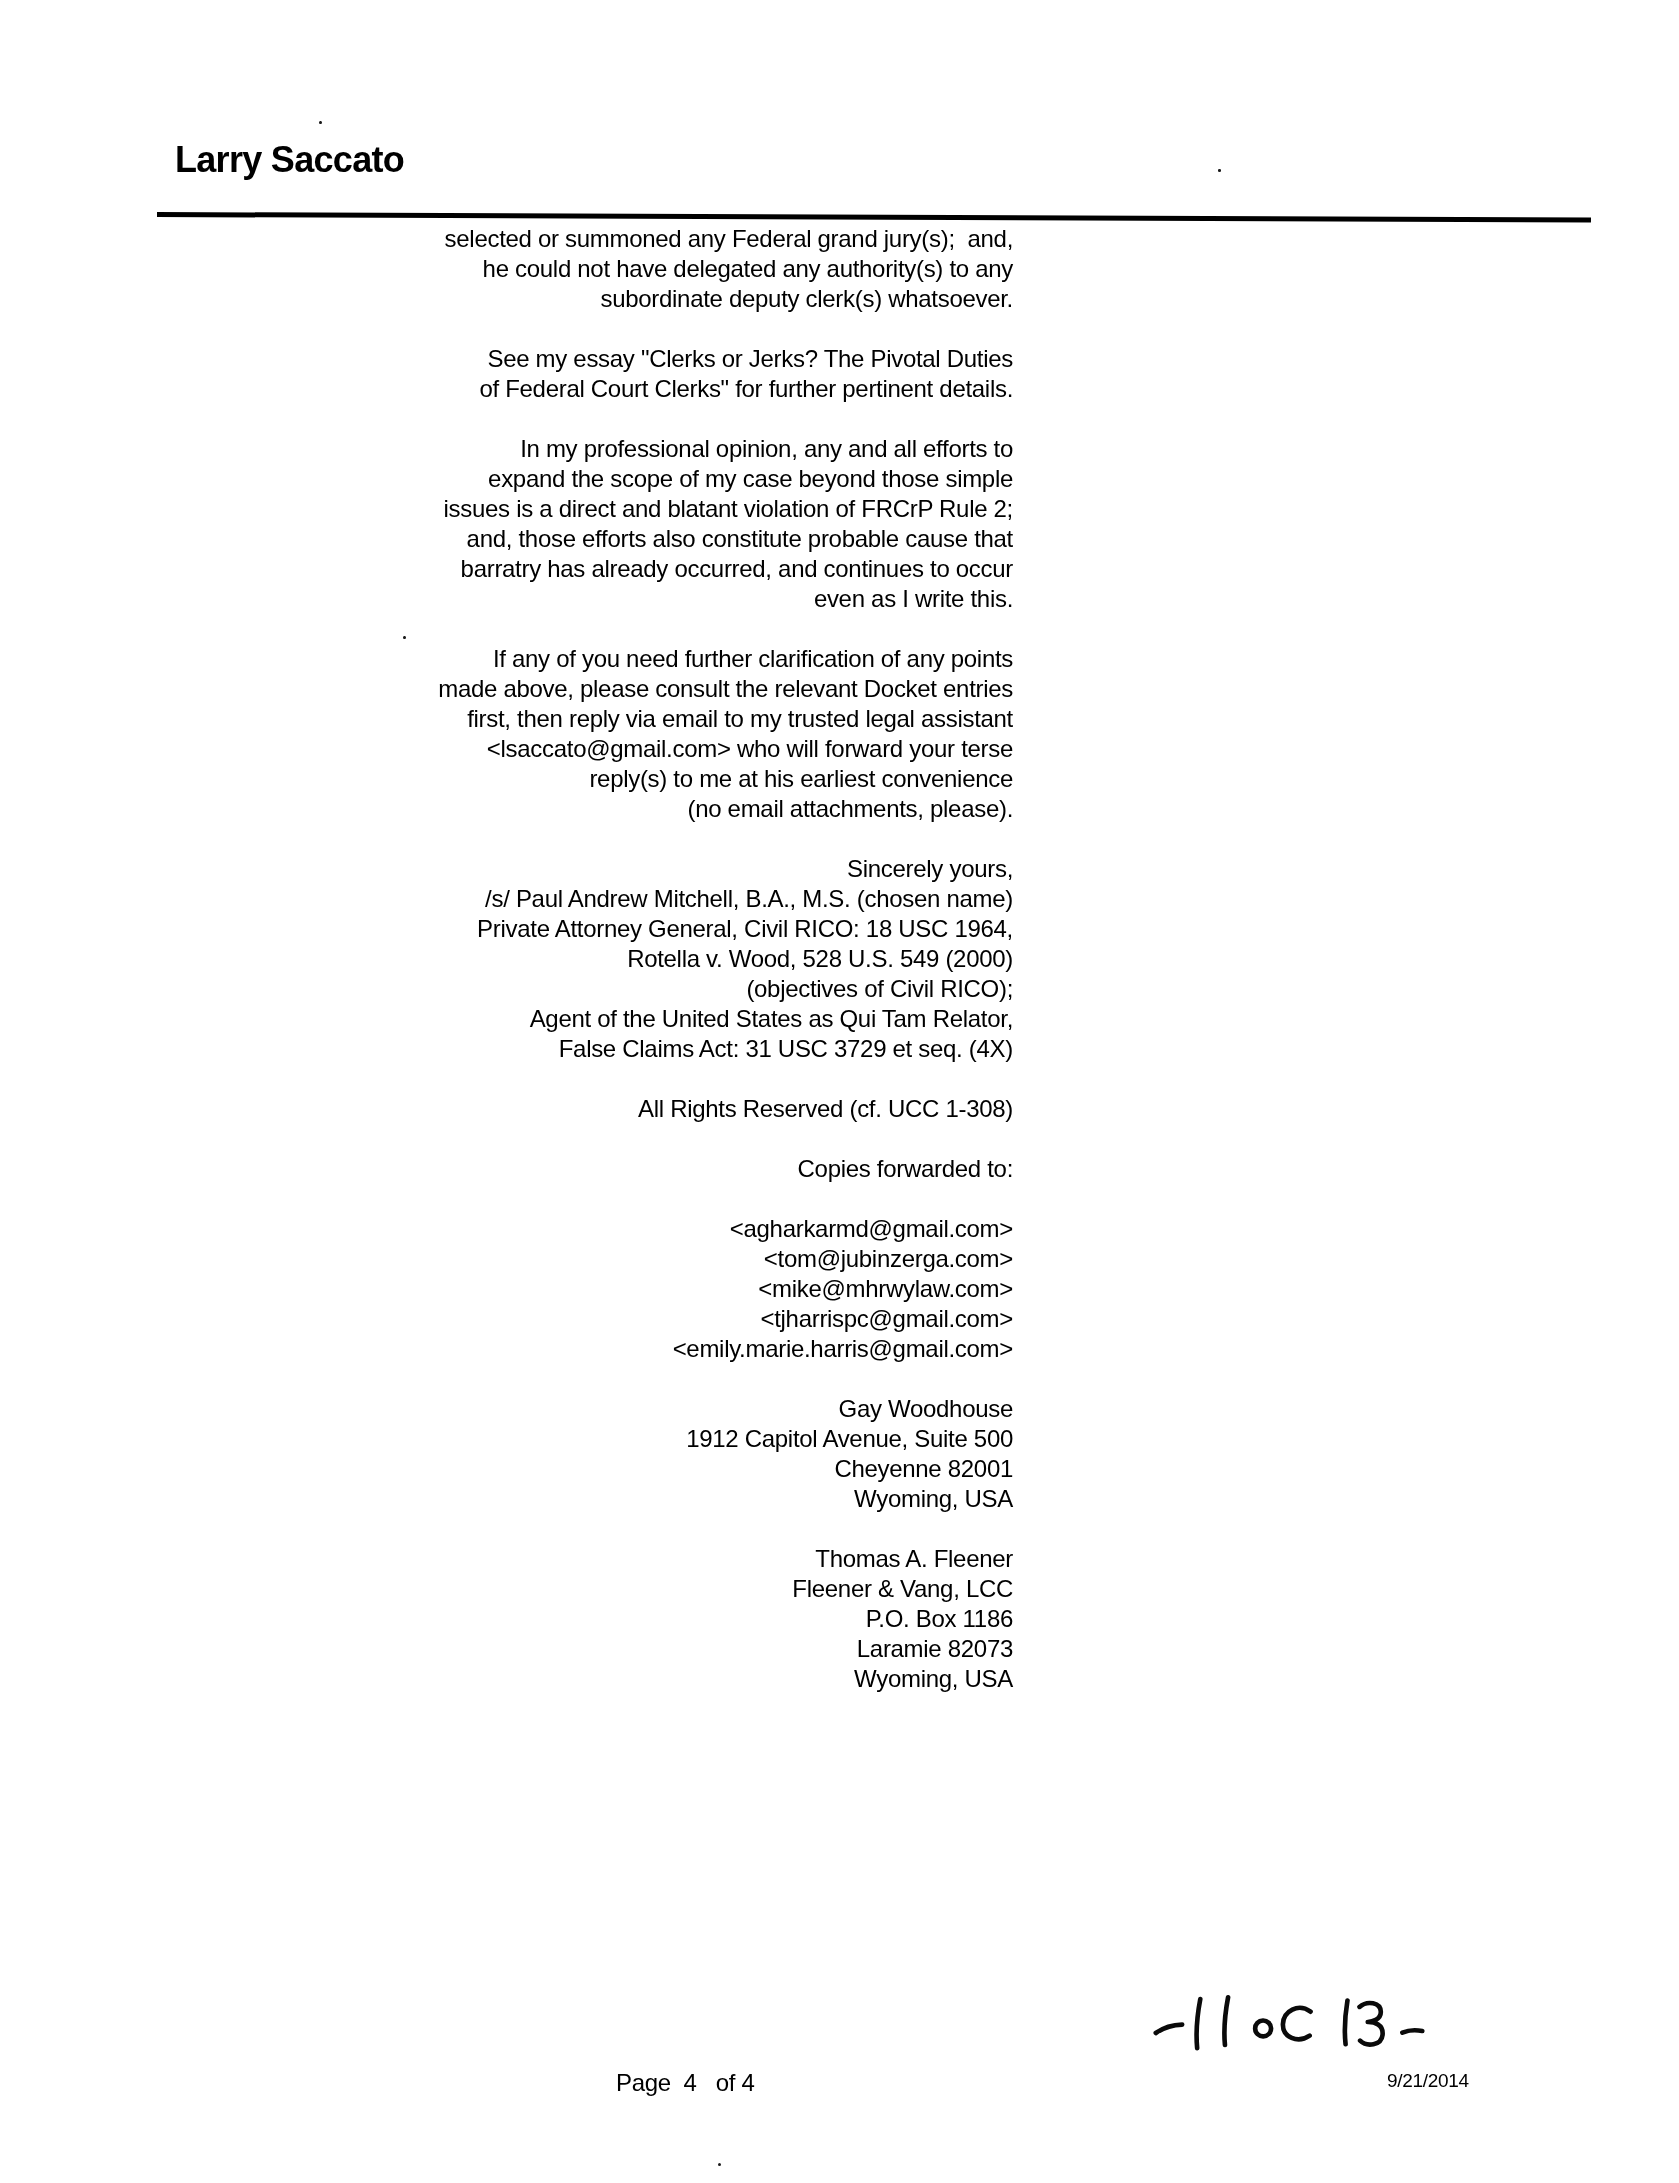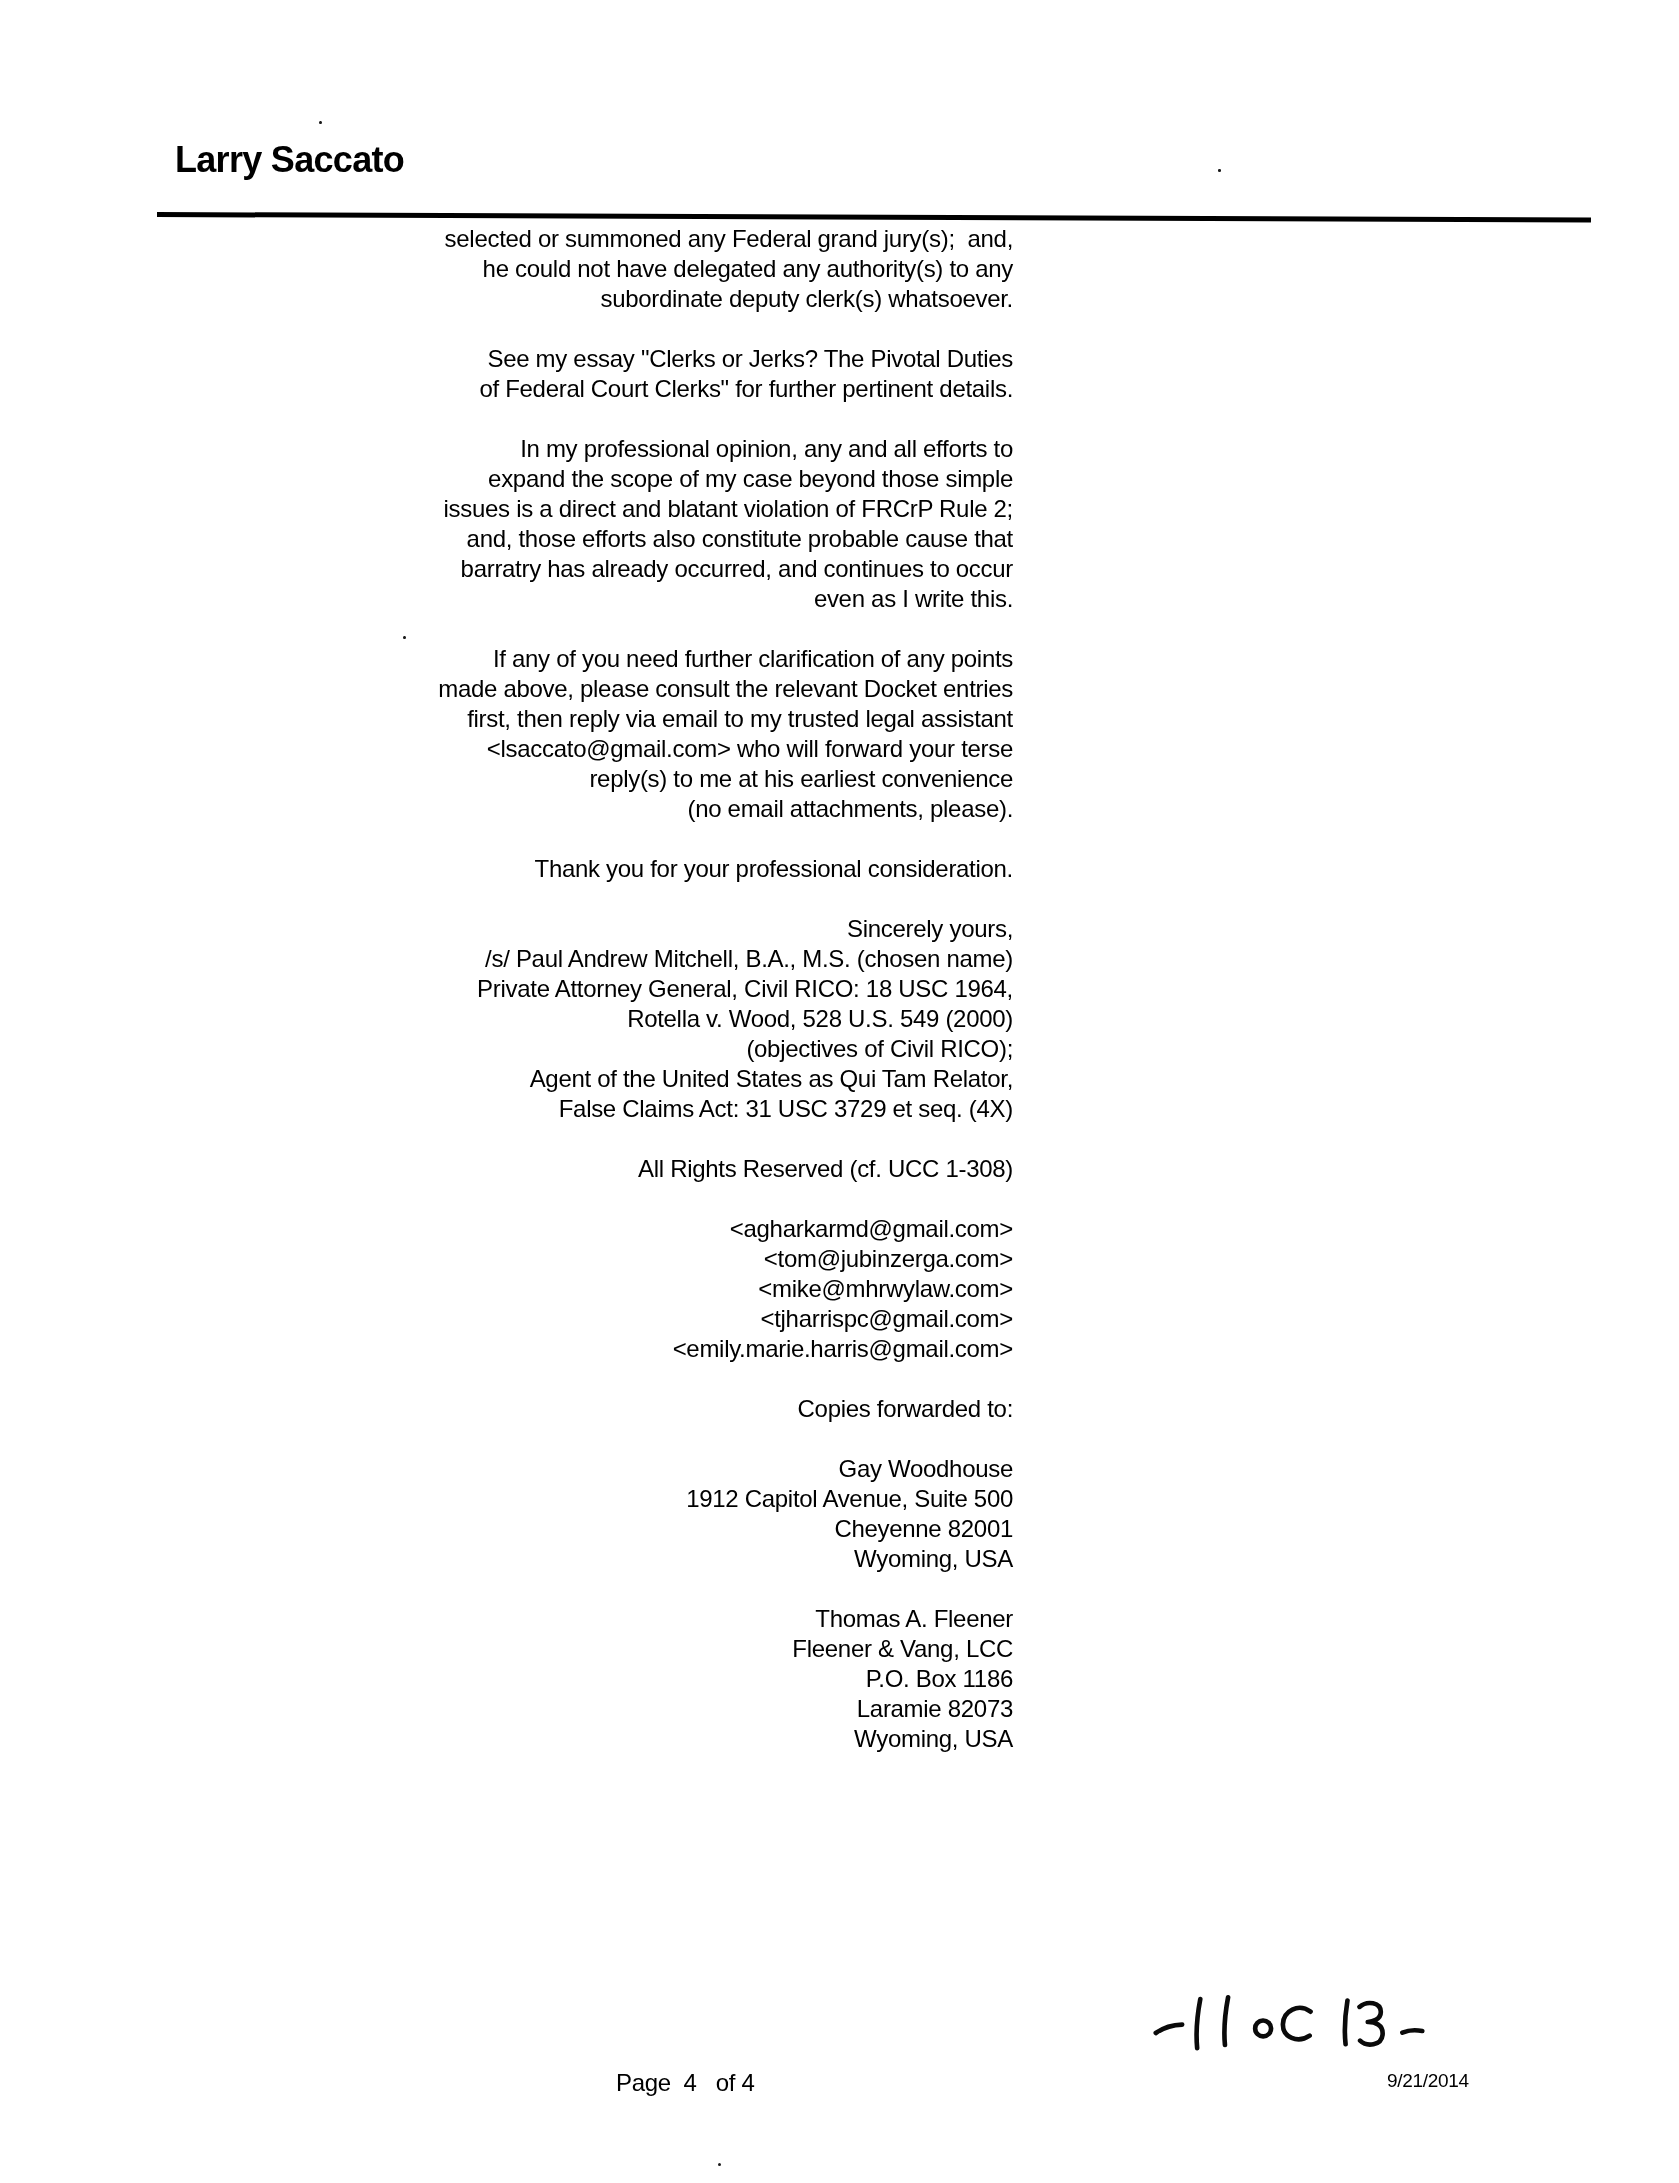--- a/index.html
+++ b/index.html
@@ -113,35 +113,34 @@
 issues is a direct and blatant violation of FRCrP Rule 2;
 and, those efforts also constitute probable cause that
 barratry has already occurred, and continues to occur
 even as I write this.</p>
     <p>If any of you need further clarification of any points
 made above, please consult the relevant Docket entries
 first, then reply via email to my trusted legal assistant
 &lt;lsaccato@gmail.com&gt; who will forward your terse
 reply(s) to me at his earliest convenience
 (no email attachments, please).</p>
-    <p>Thank you for your professional consideration.</p>
     <p>Sincerely yours,
 /s/ Paul Andrew Mitchell, B.A., M.S. (chosen name)
 Private Attorney General, Civil RICO: 18 USC 1964,
 Rotella v. Wood, 528 U.S. 549 (2000)
 (objectives of Civil RICO);
 Agent of the United States as Qui Tam Relator,
 False Claims Act: 31 USC 3729 et seq. (4X)</p>
     <p>All Rights Reserved (cf. UCC 1-308)</p>
+    <p>Copies forwarded to:</p>
     <p>&lt;agharkarmd@gmail.com&gt;
 &lt;tom@jubinzerga.com&gt;
 &lt;mike@mhrwylaw.com&gt;
 &lt;tjharrispc@gmail.com&gt;
 &lt;emily.marie.harris@gmail.com&gt;</p>
-    <p>Copies forwarded to:</p>
     <p>Gay Woodhouse
 1912 Capitol Avenue, Suite 500
 Cheyenne 82001
 Wyoming, USA</p>
     <p>Thomas A. Fleener
 Fleener &amp; Vang, LCC
 P.O. Box 1186
 Laramie 82073
 Wyoming, USA</p>
   </div>

